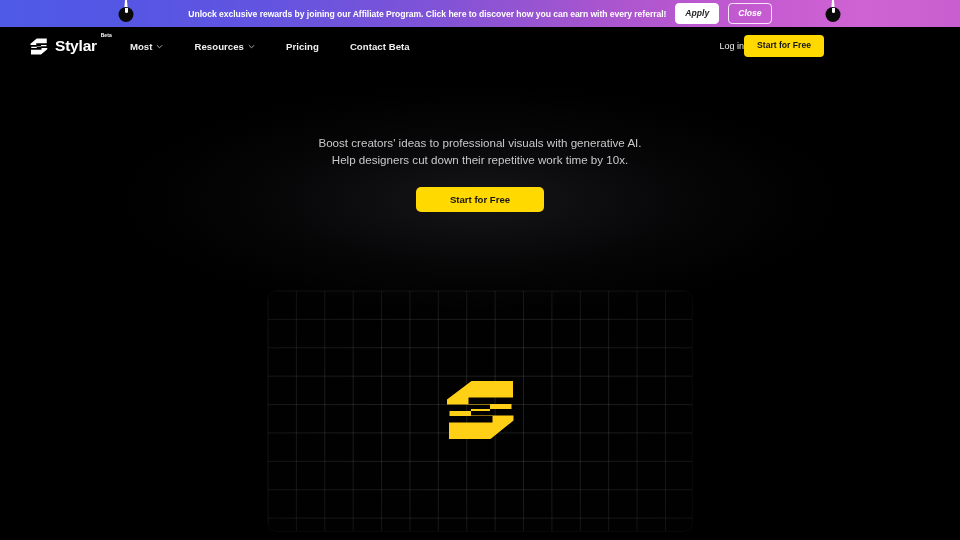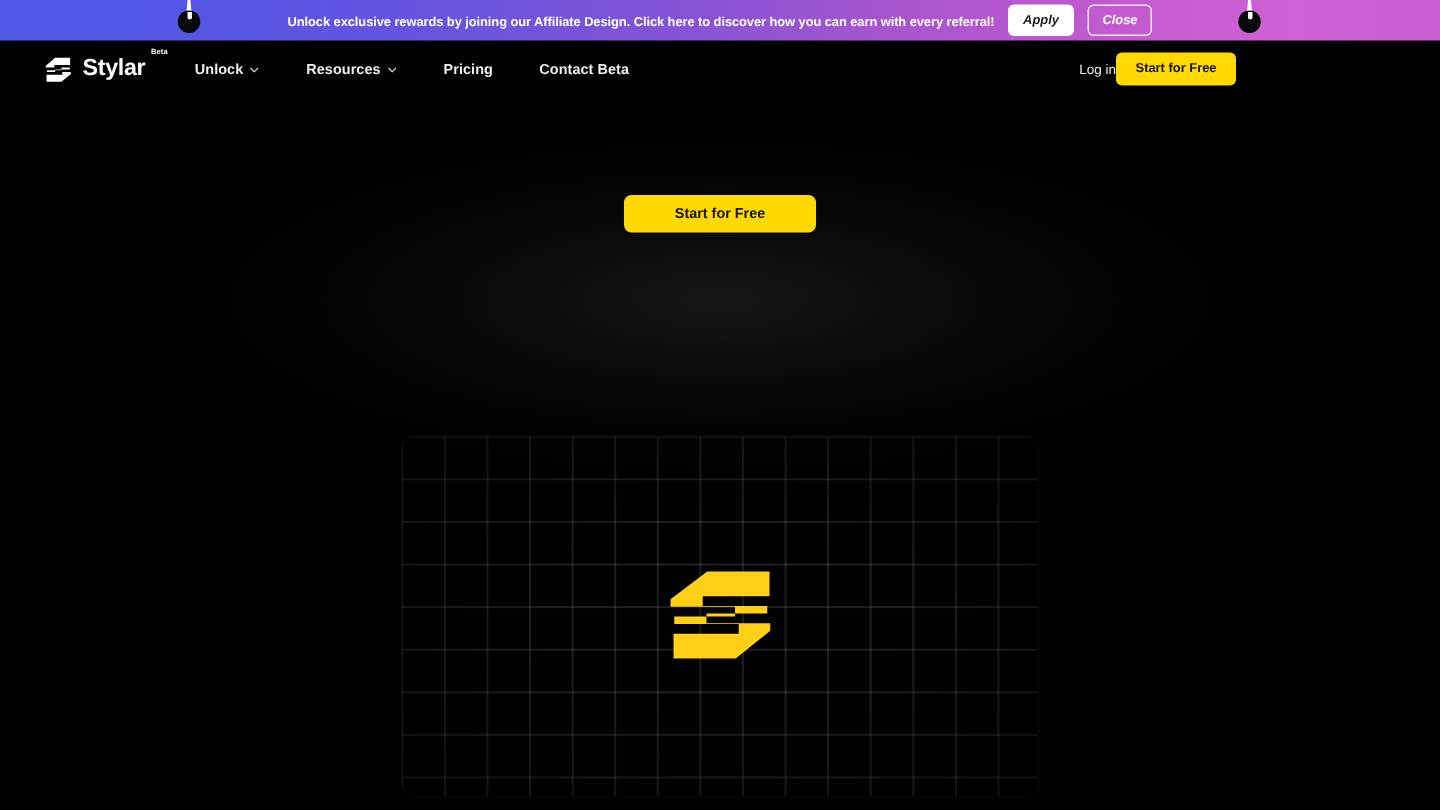--- a/index.html
+++ b/index.html
@@ -318,42 +318,42 @@
     <div class="promo-deco left">
       <div class="stem"></div>
       <div class="ball"></div>
     </div>
     <div class="promo-deco right">
       <div class="stem"></div>
       <div class="ball"></div>
     </div>
 
     <div class="promo-inner">
-      <span class="promo-text">Unlock exclusive rewards by joining our Affiliate Design. Click here to discover how you can earn with every referral!</span>
+      <span class="promo-text">Unlock exclusive rewards by joining our Affiliate Program. Click here to discover how you can earn with every referral!</span>
       <button class="promo-btn apply">Apply</button>
       <button class="promo-btn close">Close</button>
     </div>
   </div>
 
   <div class="navbar">
 
     <div class="brand">
       <svg class="brand-mark" viewBox="0 0 36 34">
         <path d="M33.5 1 H13.5 L1 11.5 L1 14 L22 14 L22 17.5 L2.5 17.5 L2.5 20 L23 20 L23 23.5 L2 23.5 L2 33 H22 L34.5 22.5 L34.5 20 L13.5 20 L13.5 16.5 L33 16.5 L33 14 L12.5 14 L12.5 10.5 L33.5 10.5 Z" fill="#ffffff"></path>
       </svg>
       <span class="brand-name-wrap">
         <span class="brand-name">Stylar</span>
         <span class="brand-beta">Beta</span>
       </span>
     </div>
 
     <div class="nav-links">
 
       <div class="nav-link">
-        <span>Unlock</span>
+        <span>Most</span>
         <svg class="chev" viewBox="0 0 12 12">
           <path d="M2 4.3 L6 8.3 L10 4.3" fill="none" stroke="#e8e8e8" stroke-width="1.4" stroke-linecap="round" stroke-linejoin="round"></path>
         </svg>
       </div>
 
       <div class="nav-link">
         <span>Resources</span>
         <svg class="chev" viewBox="0 0 12 12">
           <path d="M2 4.3 L6 8.3 L10 4.3" fill="none" stroke="#e8e8e8" stroke-width="1.4" stroke-linecap="round" stroke-linejoin="round"></path>
         </svg>
@@ -374,20 +374,24 @@
       <button class="cta-nav">Start for Free</button>
     </div>
   </div>
 
   <div class="hero">
     <div class="hero-glow"></div>
 
     <h1 class="hero-title">
     </h1>
 
+    <p class="hero-sub">
+      <span class="l">Boost creators' ideas to professional visuals with generative AI.</span>
+      <span class="l">Help designers cut down their repetitive work time by 10x.</span>
+    </p>
 
     <div class="hero-cta-wrap">
       <button class="cta-hero">Start for Free</button>
     </div>
   </div>
 
   <div class="canvas-shell">
     <div class="canvas-grid"></div>
     <div class="canvas-vignette"></div>
     <svg class="canvas-logo" viewBox="0 0 72 62">

